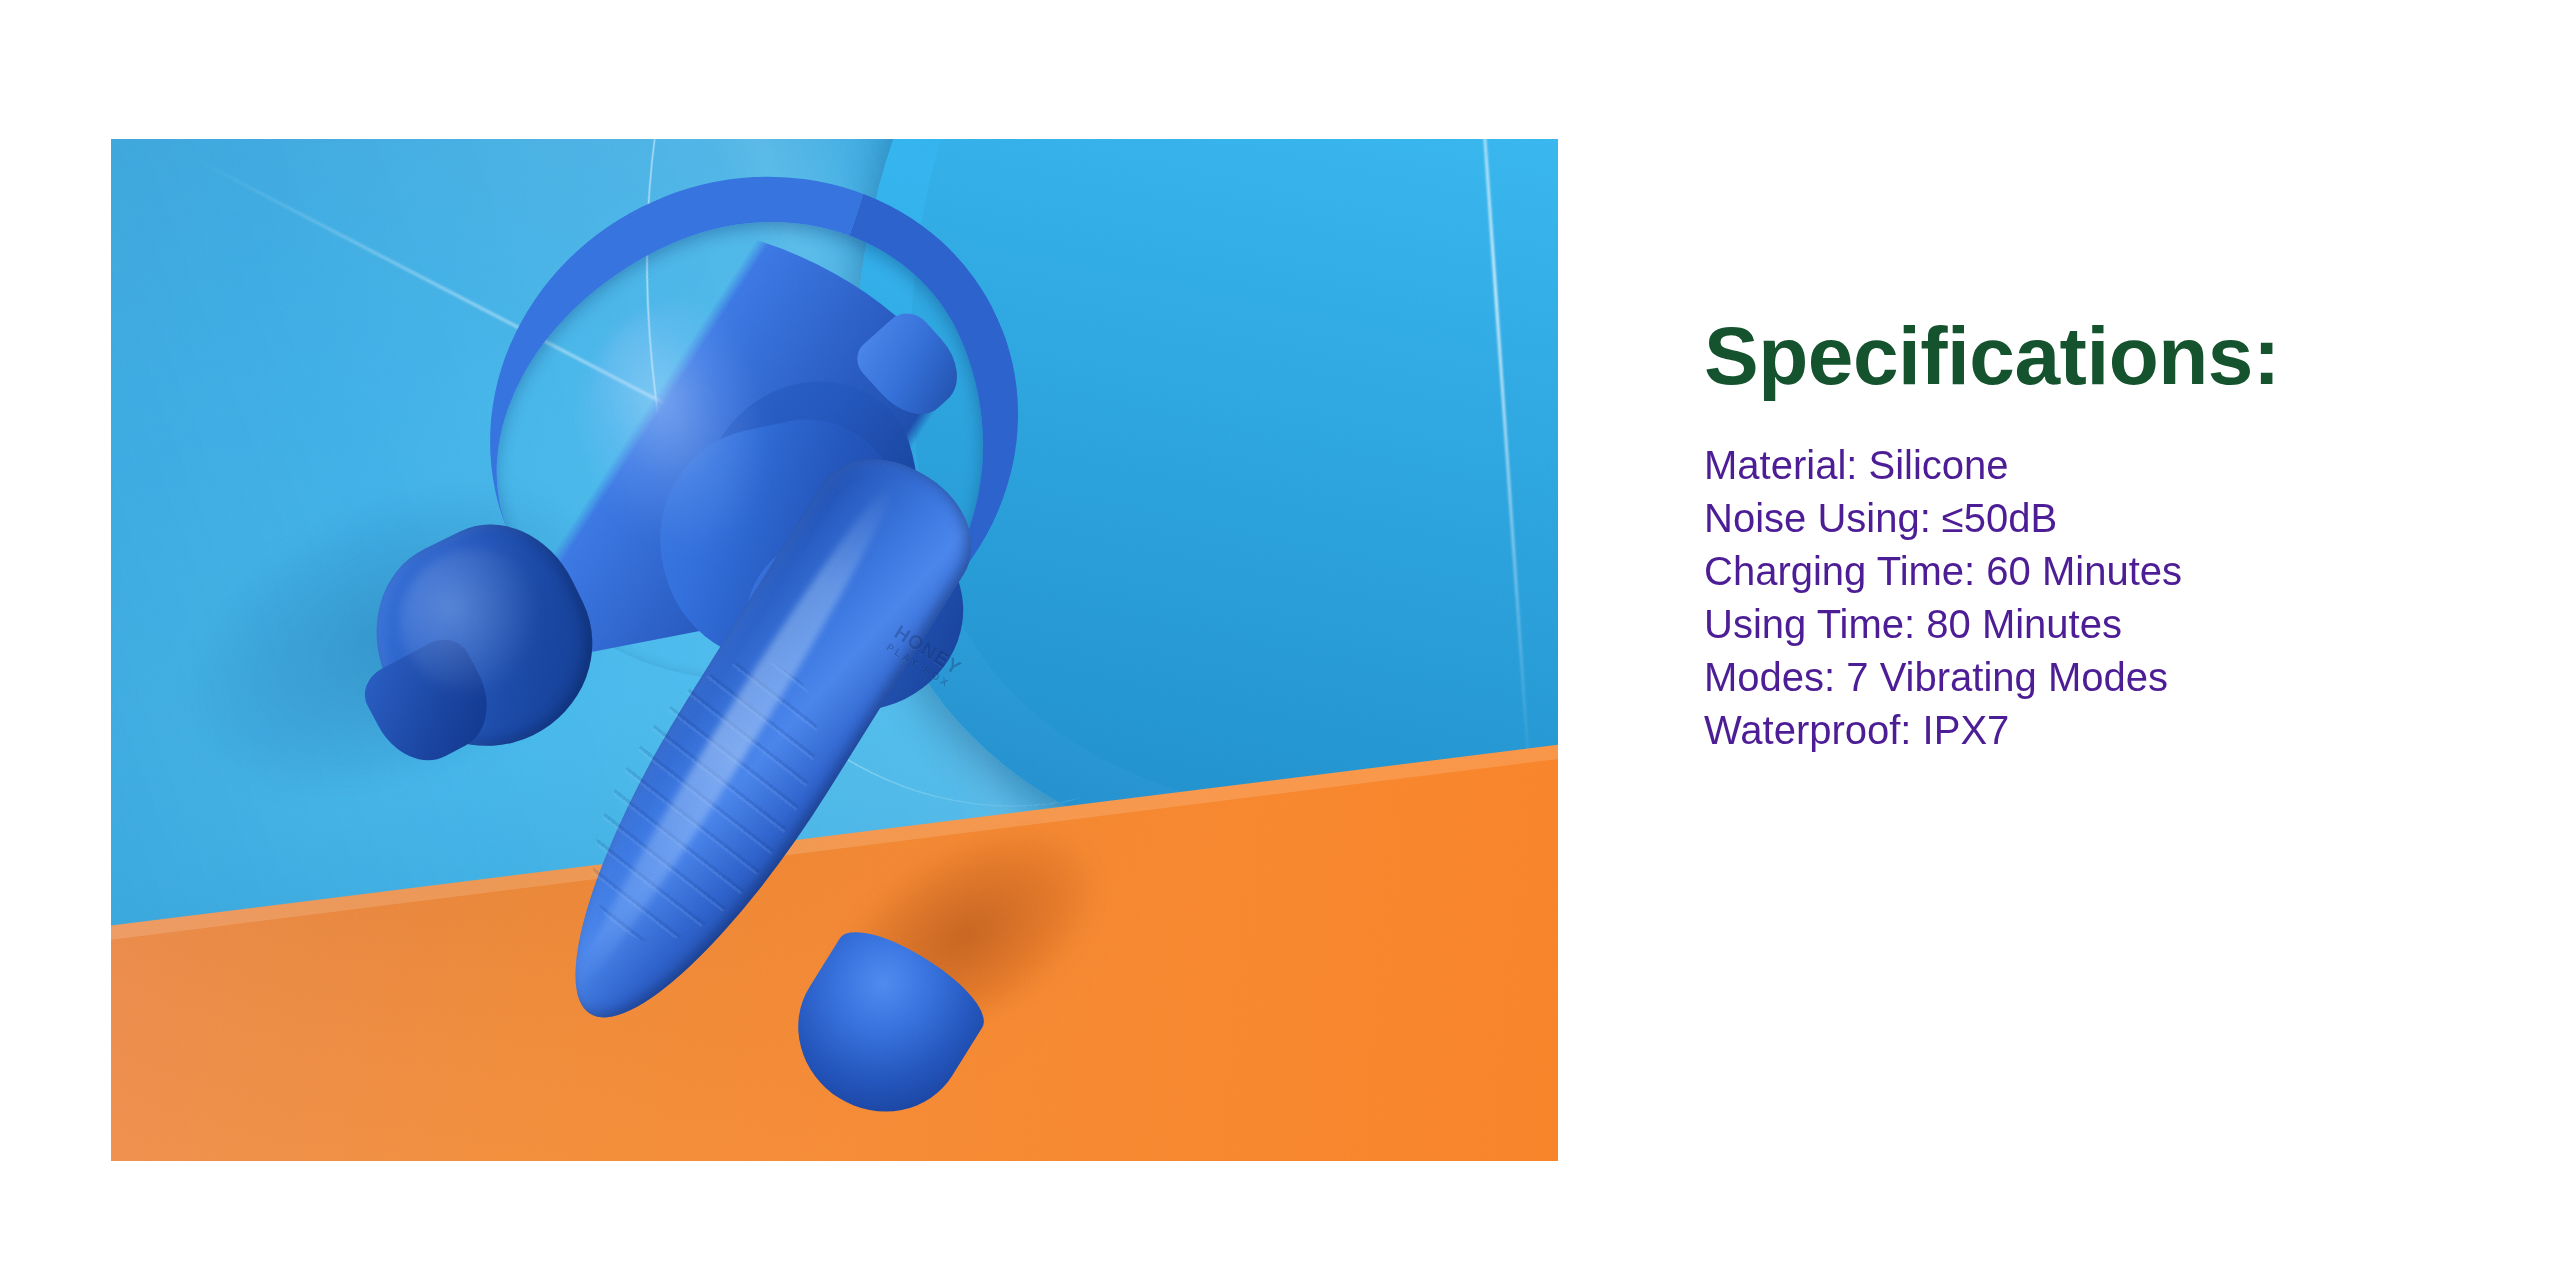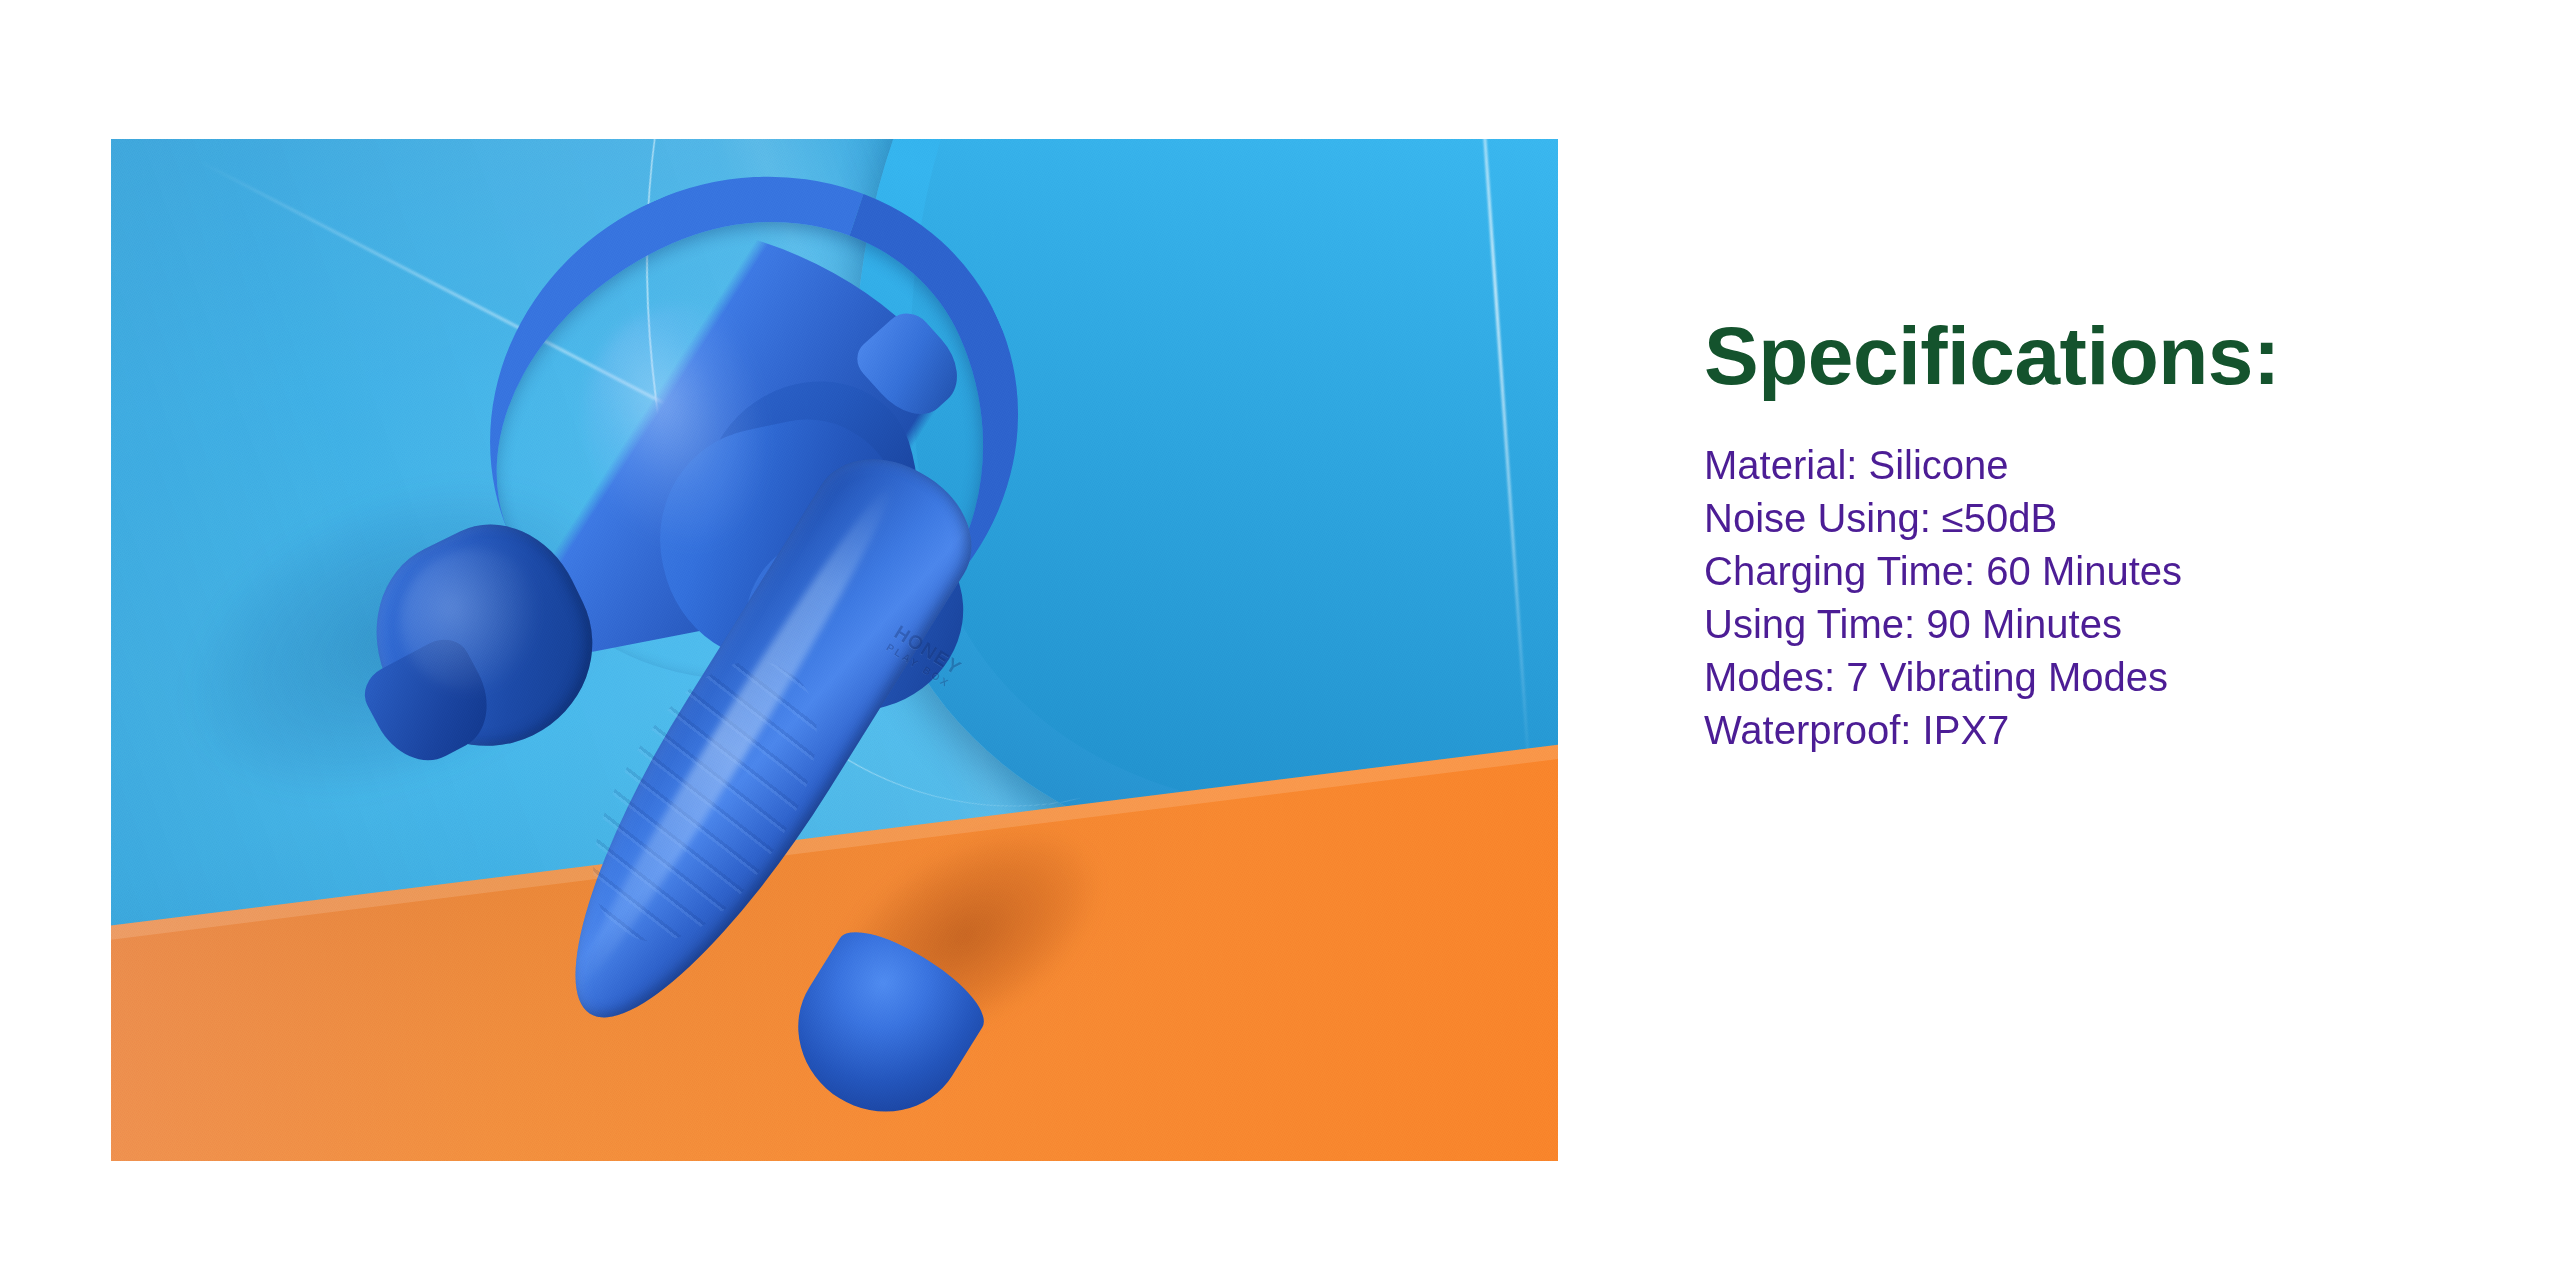--- a/index.html
+++ b/index.html
@@ -567,18 +567,18 @@
   <div class="grain"></div>
 </div>
 
 <div class="spec-panel">
   <h1 class="spec-title">Specifications:</h1>
 
   <ul class="spec-list">
     <li class="spec-item">Material: Silicone</li>
     <li class="spec-item">Noise Using: ≤50dB</li>
     <li class="spec-item">Charging Time: 60 Minutes</li>
-    <li class="spec-item">Using Time: 90 Minutes</li>
+    <li class="spec-item">Using Time: 80 Minutes</li>
     <li class="spec-item">Modes: 7 Vibrating Modes</li>
     <li class="spec-item">Waterproof: IPX7</li>
   </ul>
 </div>
 
 
 </body></html>

